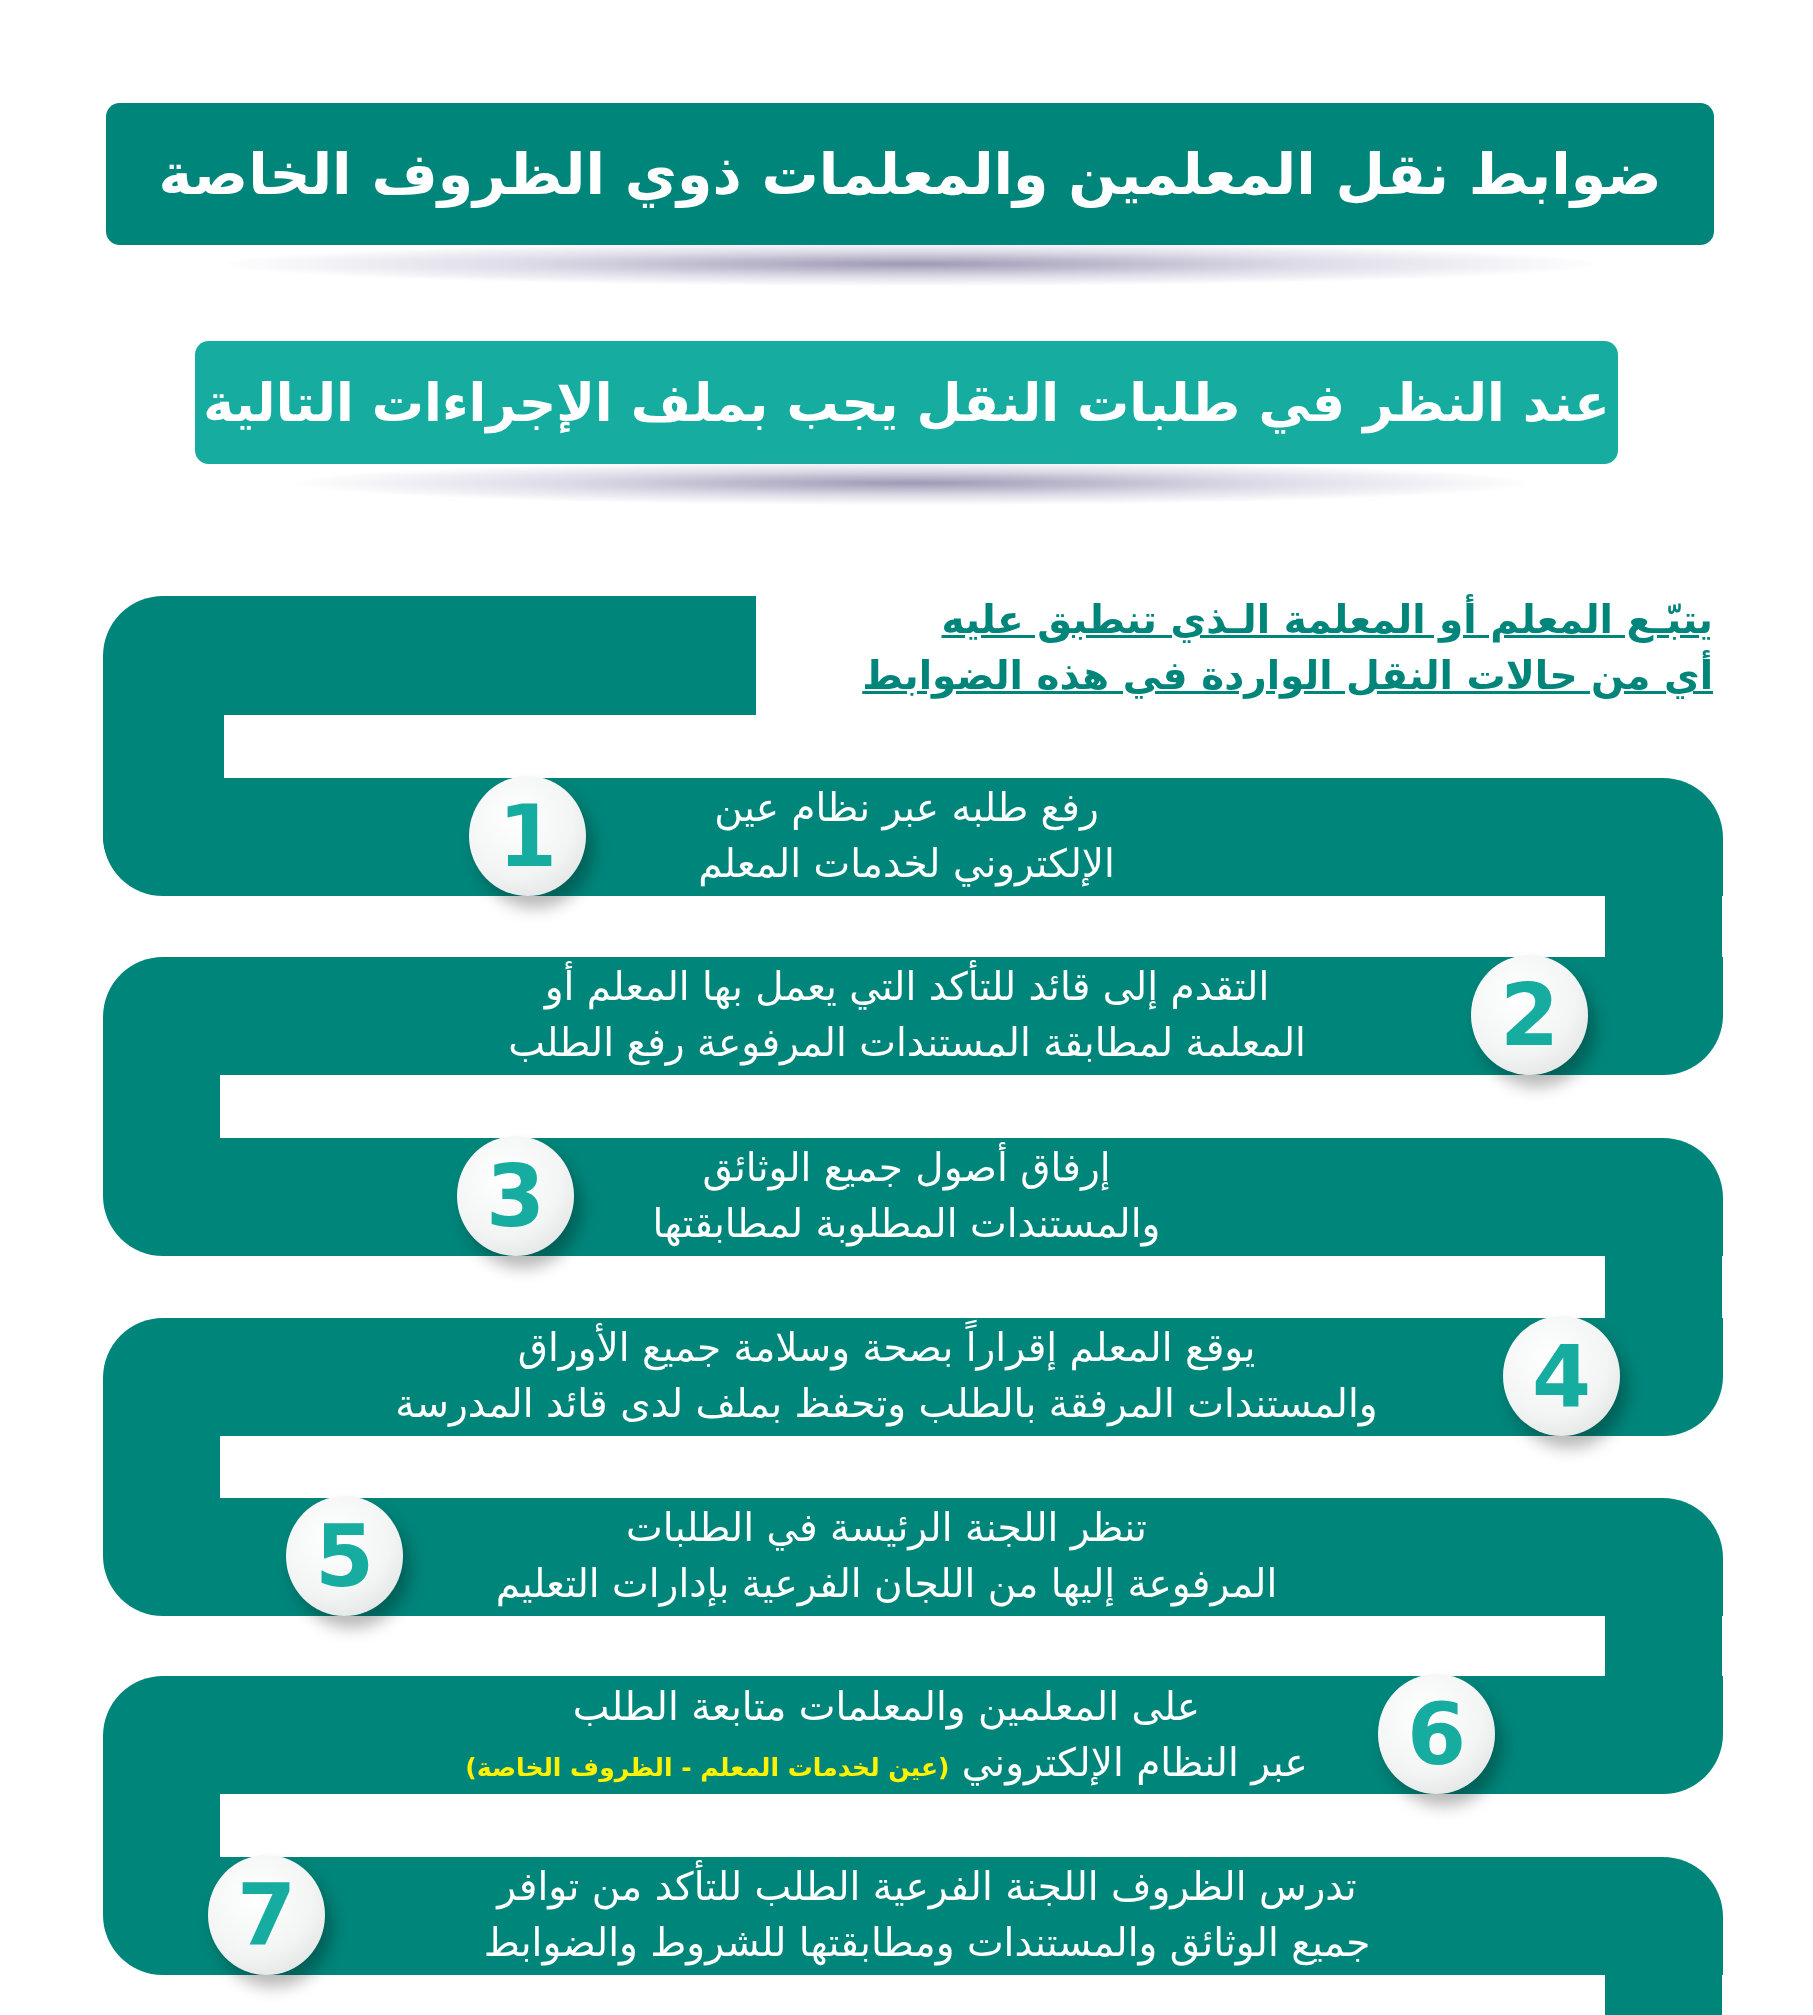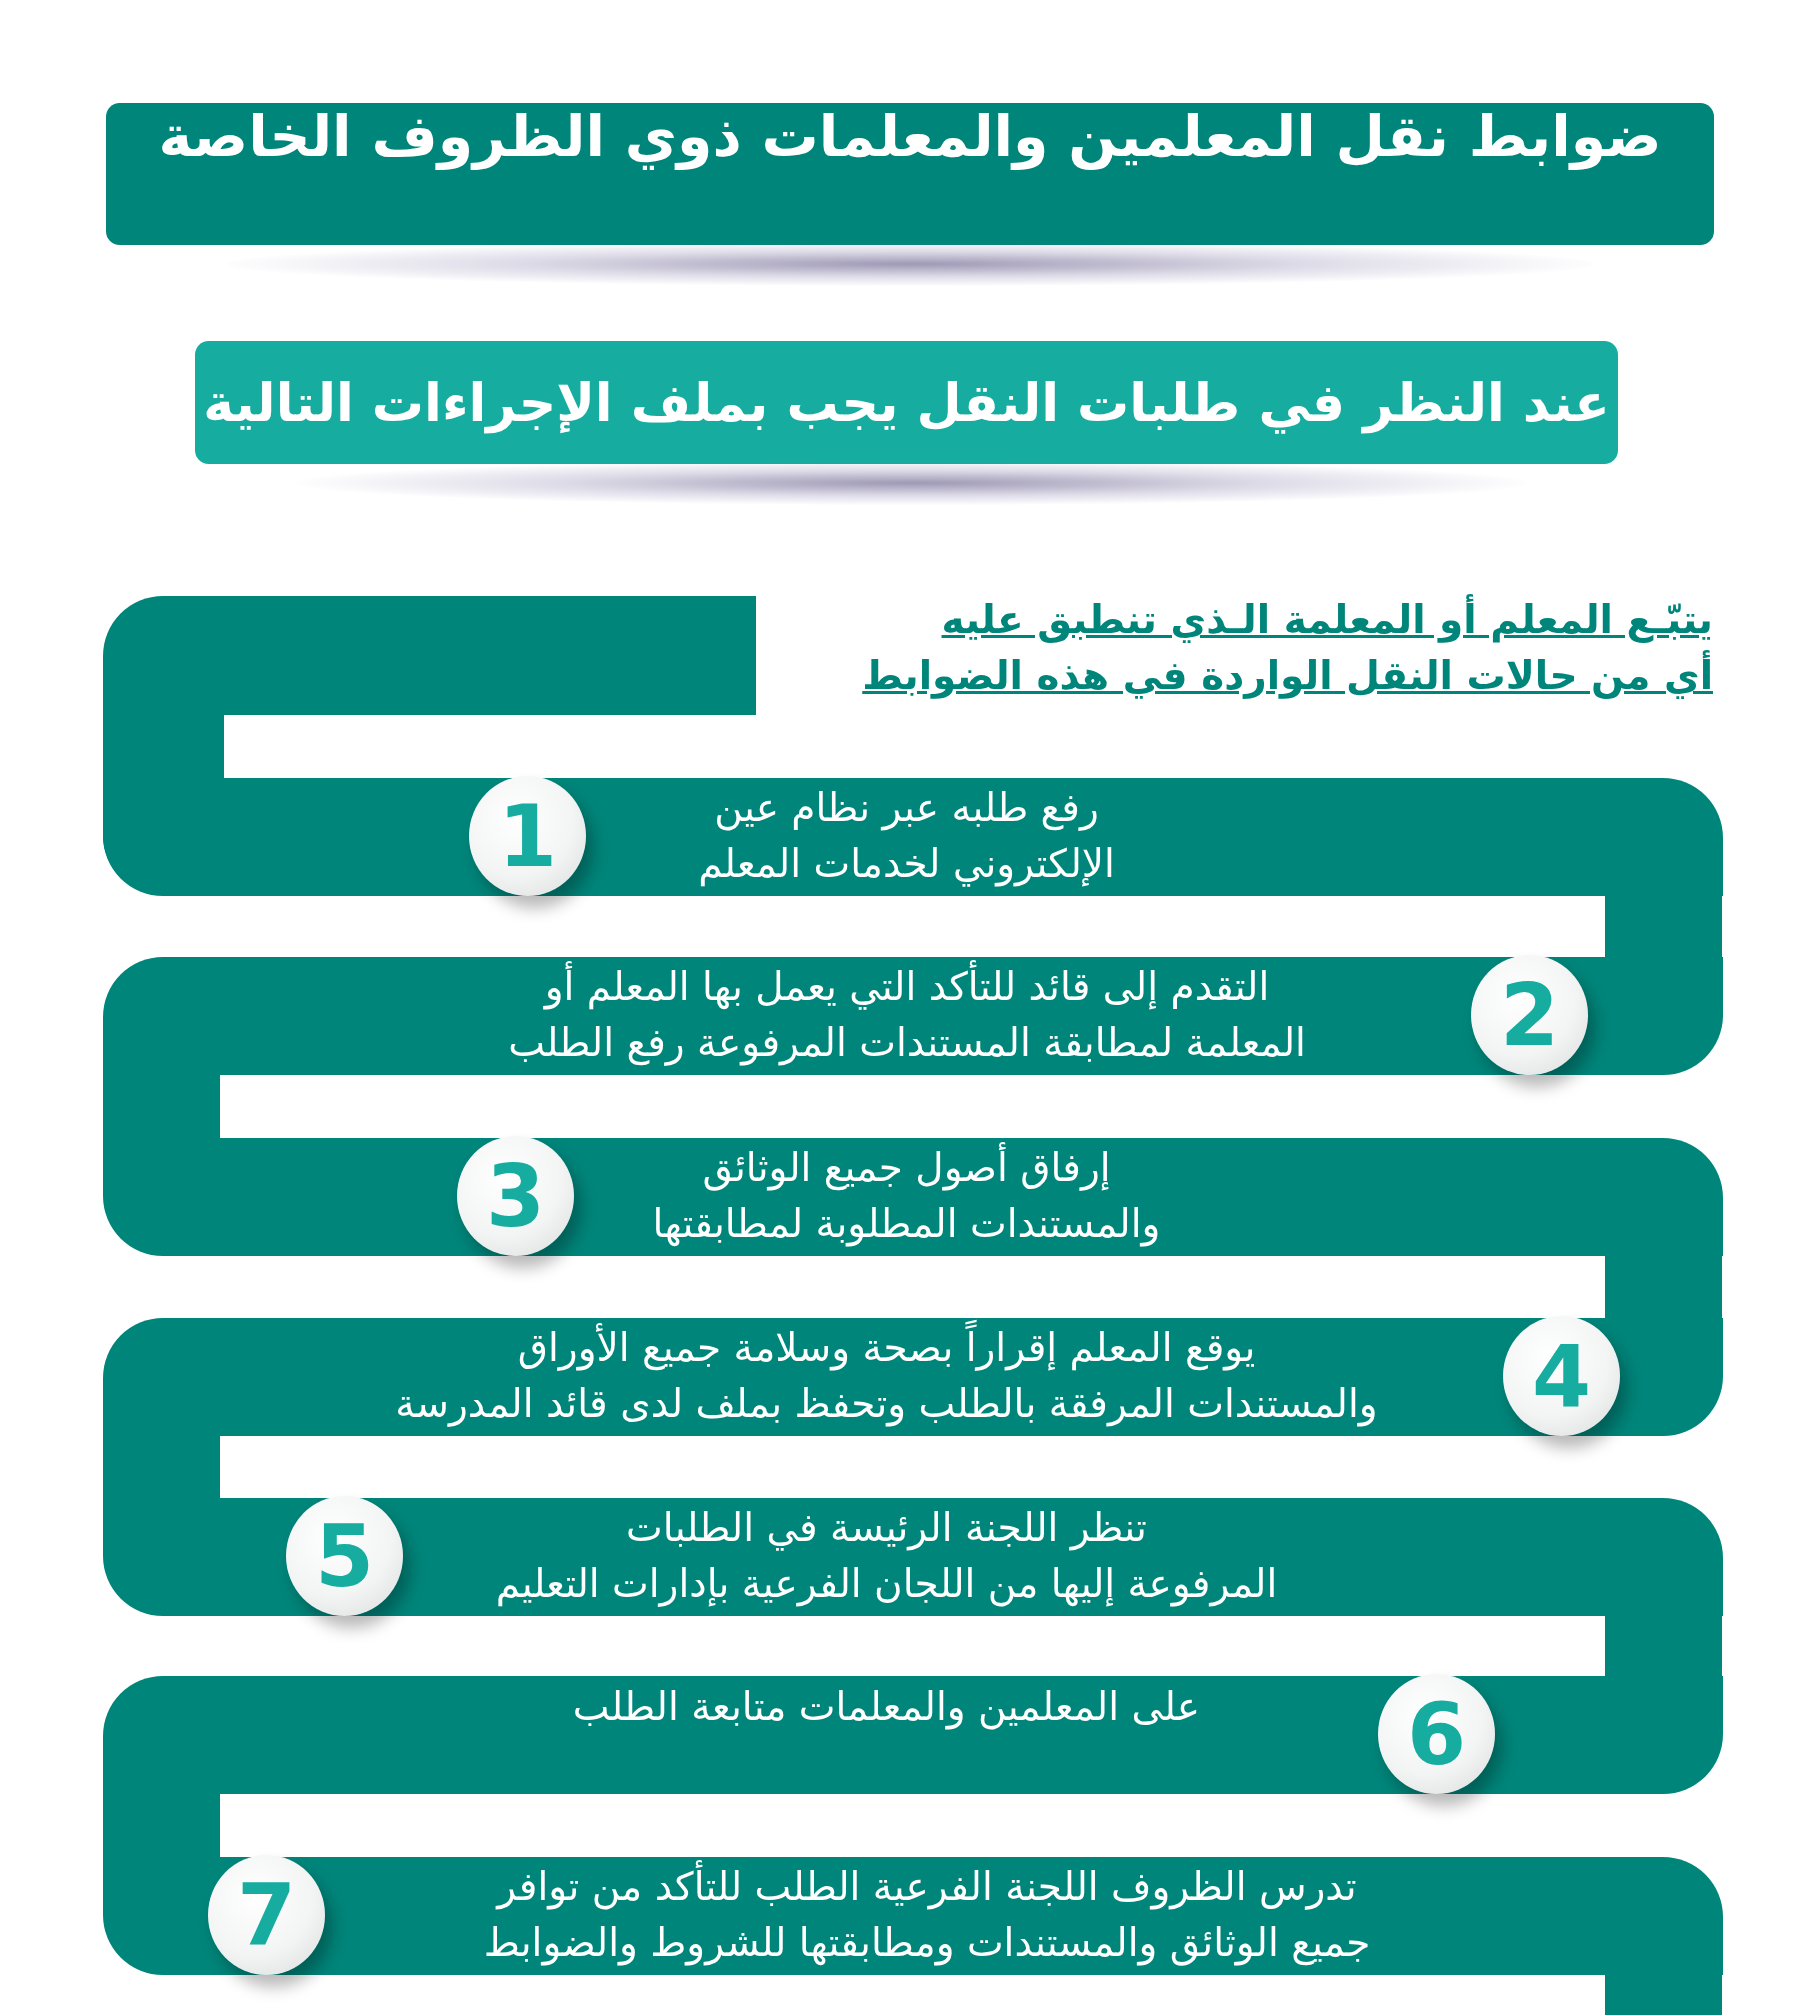--- a/index.html
+++ b/index.html
@@ -1,20 +1,20 @@
 <!DOCTYPE html>
 <html style="font-size:6.4px"><head>
 <meta charset="utf-8">
 <style>
   html, body { margin:0; padding:0; }
   body { width:1814px; height:3224px; position:relative; background:#ffffff; overflow:hidden;
          font-family:"DejaVu Sans", "Liberation Sans", sans-serif; }
   .abs { position:absolute; }
   .title-bar { left:106px; top:103px; width:1608px; height:142px; background:#00857a; border-radius:13.7px;
-               display:flex; justify-content:center; color:#fff; font-weight:bold;
+               display:flex; align-items:center; justify-content:center; color:#fff; font-weight:bold;
                font-size:57px; direction:rtl; }
   .subtitle-bar { left:195px; top:341px; width:1423px; height:123px; background:#16ada0; border-radius:13.7px;
                display:flex; align-items:center; justify-content:center; color:#fff; font-weight:bold;
                font-size:52px; direction:rtl; }
   .shadow { height:44px; border-radius:50%;
             background:radial-gradient(ellipse at center, rgba(80,70,120,0.55) 0%, rgba(120,110,160,0.25) 40%, rgba(255,255,255,0) 72%); }
   .intro-text { right:101px; top:592px; width:967px; color:#00857a; font-weight:bold; font-size:39px;
                 line-height:56px; direction:rtl; text-align:right;text-decoration:underline; }
   .bar { background:#00857a; height:118px; }
   .conn { background:#00857a; width:117px; }
@@ -110,20 +110,24 @@
 <div class="abs step-text" style="left:423px; top:1500px; width:927px;">
   <div>تنظر اللجنة الرئيسة في الطلبات</div>
   <div>المرفوعة إليها من اللجان الفرعية بإدارات التعليم</div>
 </div>
 
 <div class="abs badge" style="left:1378px; top:1674px;">
     <span>6</span>
   </div>
 <div class="abs step-text" style="left:423px; top:1679px; width:927px;">
   <div>على المعلمين والمعلمات متابعة الطلب</div>
+  <div>
+    <span>عبر النظام الإلكتروني</span>
+    <span class="hl">(عين لخدمات المعلم - الظروف الخاصة)</span>
+  </div>
 </div>
 
 <div class="abs badge" style="left:208px; top:1855px;">
     <span>7</span>
   </div>
 <div class="abs step-text" style="left:363px; top:1859px; width:1128px;">
   <div>تدرس الظروف اللجنة الفرعية الطلب للتأكد من توافر</div>
   <div>جميع الوثائق والمستندات ومطابقتها للشروط والضوابط</div>
 </div>
 

